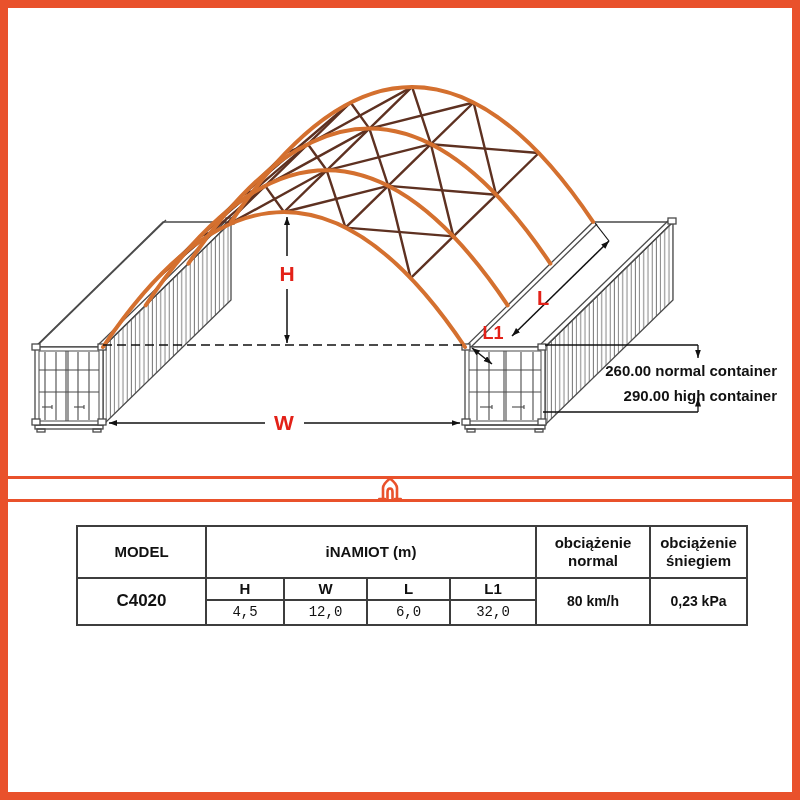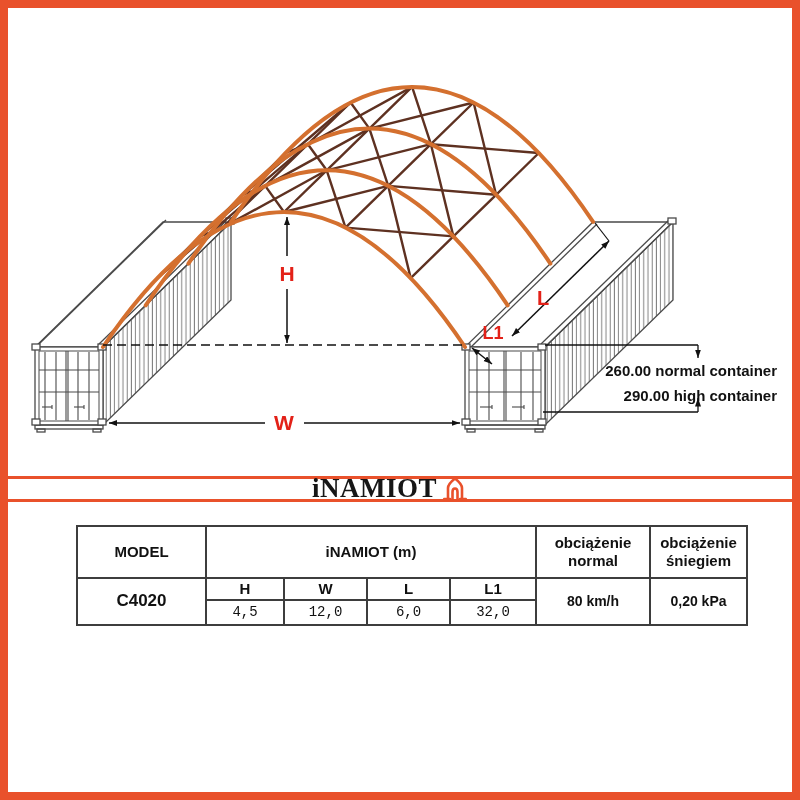--- a/index.html
+++ b/index.html
@@ -179,21 +179,20 @@
   </g>
 
   <g font-family="Liberation Sans, sans-serif" font-weight="bold" fill="#111" font-size="15" text-anchor="end">
     <text x="777" y="376">260.00 normal container</text>
     <text x="777" y="401">290.00 high container</text>
   </g>
 </svg>
 
 <div class="logo-band">
   <div class="logo-inner">
-    <span class="logo-text">iNAMIOT</span>
     <svg width="26" height="26" viewBox="0 0 26 26" fill="none" stroke="#e9512b" stroke-width="2.6" stroke-linejoin="round" stroke-linecap="round">
       <path d="M6,24 V13 Q6,9 13,3.5 Q20,9 20,13 V24"></path>
       <path d="M2.2,24 H8"></path>
         <path d="M18,24 H23.8"></path>
       <path d="M10.5,24 V17 Q10.5,13.5 13,13.5 Q15.5,13.5 15.5,17 V24"></path>
     </svg>
   </div>
 </div>
 
 <table class="spec-table">
@@ -213,21 +212,21 @@
     <th>obciążenie normal</th>
     <th>obciążenie śniegiem</th>
   </tr>
   <tr style="height:22px">
     <td rowspan="2" class="cell-model">C4020</td>
     <td class="cell-dimhead">H</td>
     <td class="cell-dimhead">W</td>
     <td class="cell-dimhead">L</td>
     <td class="cell-dimhead">L1</td>
     <td rowspan="2" class="cell-load">80 km/h</td>
-    <td rowspan="2" class="cell-load">0,20 kPa</td>
+    <td rowspan="2" class="cell-load">0,23 kPa</td>
   </tr>
   <tr style="height:25px">
     <td class="cell-val">4,5</td>
     <td class="cell-val">12,0</td>
     <td class="cell-val">6,0</td>
     <td class="cell-val">32,0</td>
   </tr>
 </tbody>
   </table>
 

